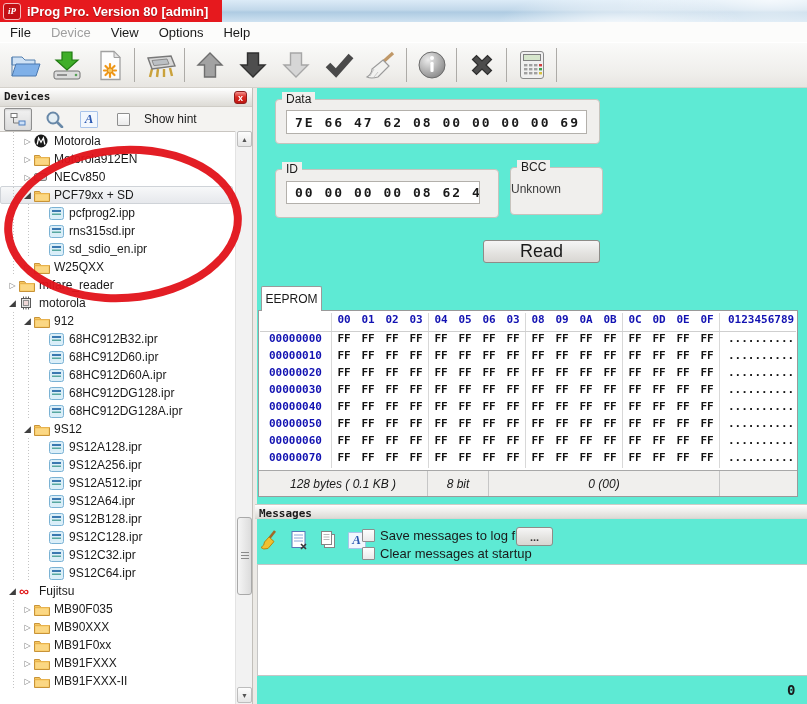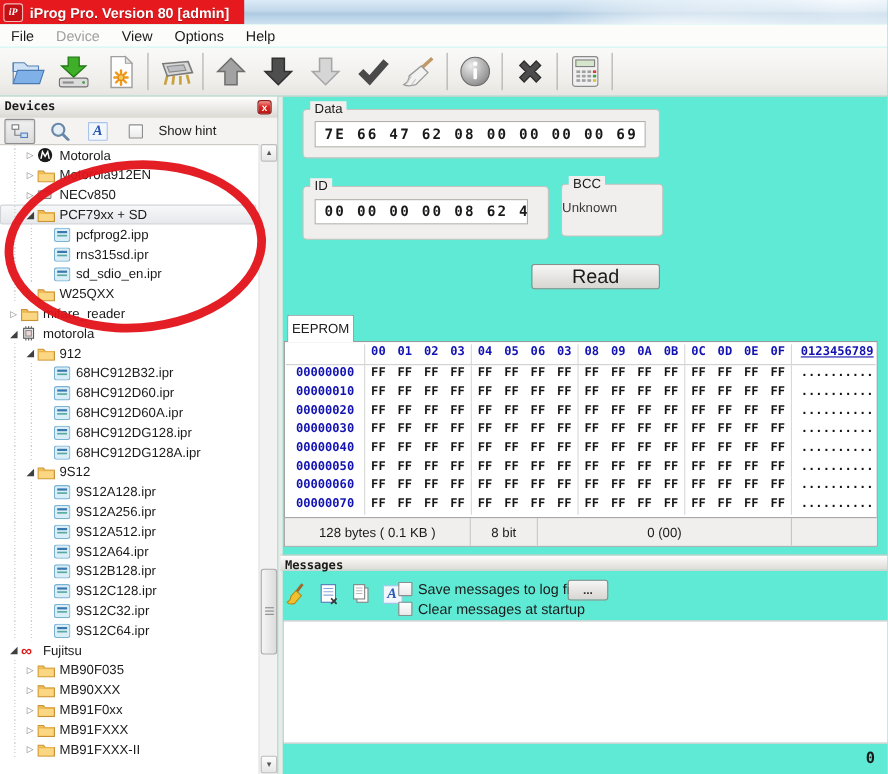--- a/index.html
+++ b/index.html
@@ -99,24 +99,24 @@
   .tab{position:absolute;left:3px;top:0;width:61px;height:25px;background:#fff;border:1px solid #9a9a9a;
     border-bottom:none;border-radius:2px 2px 0 0;text-align:center;line-height:24px;font-size:12px;z-index:2;box-sizing:border-box;}
   .eeprom-body{position:absolute;left:0;top:24px;right:0;bottom:0;background:#fff;border:1px solid #9a9a9a;box-sizing:border-box;}
   .hexgrid{position:absolute;left:1px;top:2px;right:1px;}
   .hex-row{display:flex;height:17px;line-height:17px;font:bold 11px "DejaVu Sans Mono",monospace;color:#141414;}
   .hex-row.head{color:#1212b2;border-bottom:1px solid #cfcfcf;height:18px;}
   .hex-addr{width:71px;flex:none;text-align:center;color:#1212b2;}
   .hex-group{width:97px;flex:none;display:flex;border-left:1px solid #d8d8d8;box-sizing:border-box;}
   .hex-byte{width:24px;flex:none;text-align:center;}
   .hex-ascii{flex:1;border-left:1px solid #d8d8d8;padding-left:8px;overflow:hidden;white-space:nowrap;}
-  .hex-row.head .hex-ascii{color:#1212b2;text-decoration:underline;}
+  .hex-row.head .hex-ascii{color:#1212b2;}
   .statusbar{position:absolute;left:0;right:0;bottom:0;height:25px;background:#f0efed;border-top:1px solid #a8a8a8;
     display:flex;align-items:center;font-size:12px;}
-  .statusbar .sc{text-align:left;border-right:1px solid #c6c6c6;align-self:stretch;display:flex;align-items:center;justify-content:center;}
+  .statusbar .sc{text-align:left;border-right:1px solid #c6c6c6;align-self:stretch;display:flex;align-items:center;justify-content:center;font-style:italic;}
   .sc1{width:168px;} .sc2{width:60px;} .sc3{width:230px;} .sc4{flex:1;border-right:none!important;}
 
   
   .msg-caption{position:absolute;left:255px;top:504px;width:552px;height:15px;
     background:linear-gradient(180deg,#fefefe,#dddbd6);border-top:1px solid #cfccc6;border-bottom:1px solid #d8d5d0;
     font:bold 11px "DejaVu Sans Mono",monospace;line-height:17px;padding-left:4px;box-sizing:border-box;}
   .msg-icons{position:absolute;left:259px;top:529px;display:flex;gap:8px;align-items:center;}
   .msg-icons .mini-btn{width:21px;height:22px;}
   .cbrow{position:absolute;display:flex;align-items:center;}
   .cbrow .cb{margin-right:5px;}

